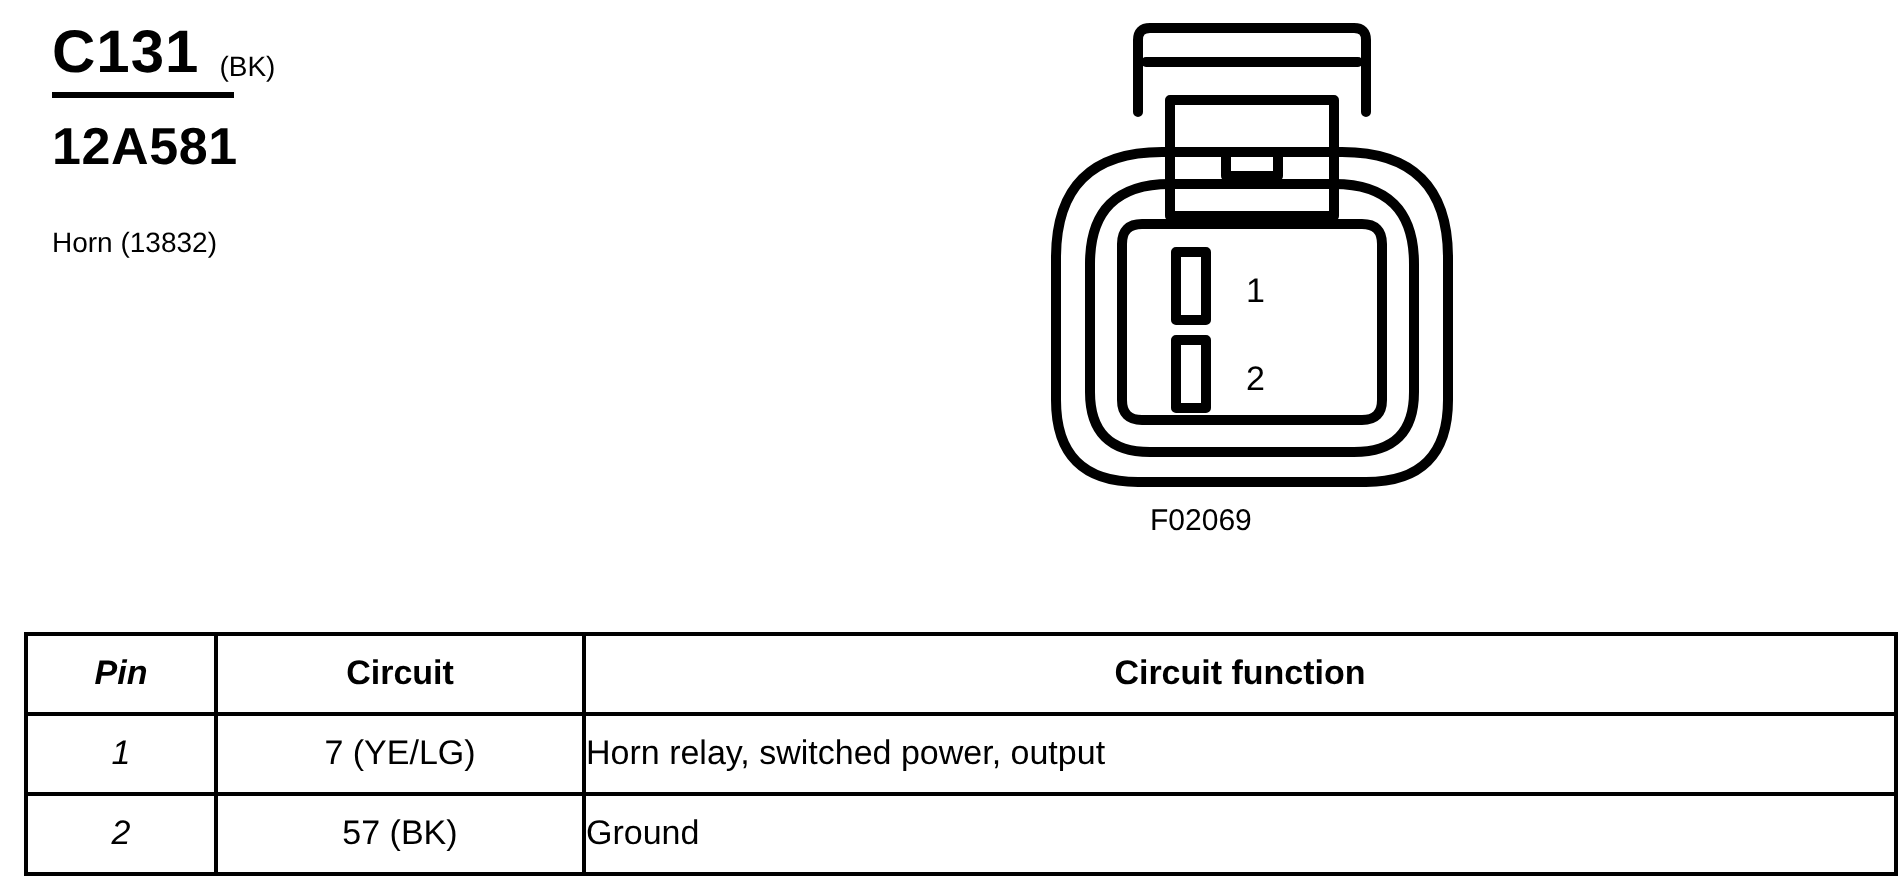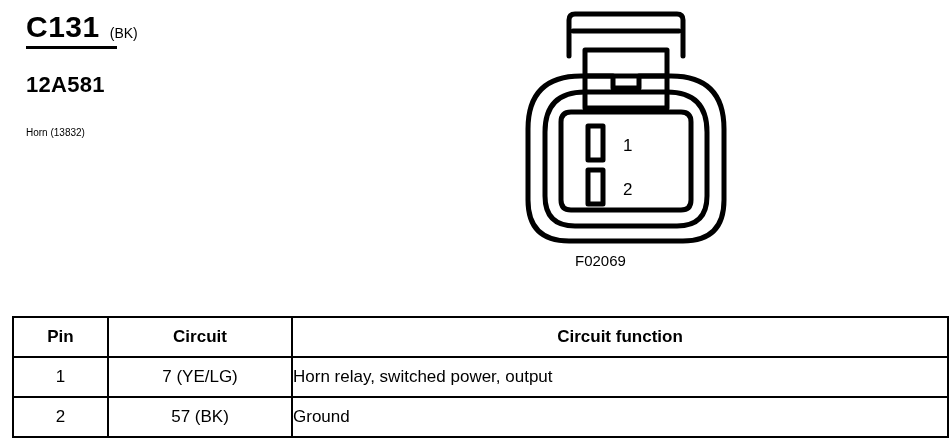--- a/index.html
+++ b/index.html
@@ -42,28 +42,28 @@
     position: relative;
     top: -2px;
   }
   #id-underline {
     width: 91px;
     height: 3px;
     background: #000000;
     margin-top: 2px;
   }
   #part-number {
-    font-size: 22px;
+    font-size: 26px;
     font-weight: bold;
     letter-spacing: 0.3px;
     line-height: 32px;
-    margin-top: 20px;
+    margin-top: 8px;
   }
   #component-name {
-    font-size: 10px;
+    font-size: 14px;
     font-weight: normal;
     line-height: 18px;
     margin-top: 23px;
   }
 
   
   #connector-figure {
     position: absolute;
     left: 505px;
     top: 4px;
@@ -98,21 +98,21 @@
     height: 38px;
     font-size: 17px;
     font-weight: normal;
     vertical-align: middle;
   }
   #pin-table thead th {
     font-weight: bold;
     text-align: center;
     font-size: 17px;
   }
-  .col-pin { width: 93px; text-align: center; }
+  .col-pin { width: 93px; text-align: center; font-style: italic; }
   .col-circuit { width: 182px; text-align: center; }
   .col-function { width: 654px; text-align: left; margin-left: 25px; }
   td.col-function { padding-left: 13px; }
   #pin-table tbody td { font-size: 17px; }
 </style>
 </head>
 <body>
 
 <div id="header-block">
   <div id="connector-id-row">

